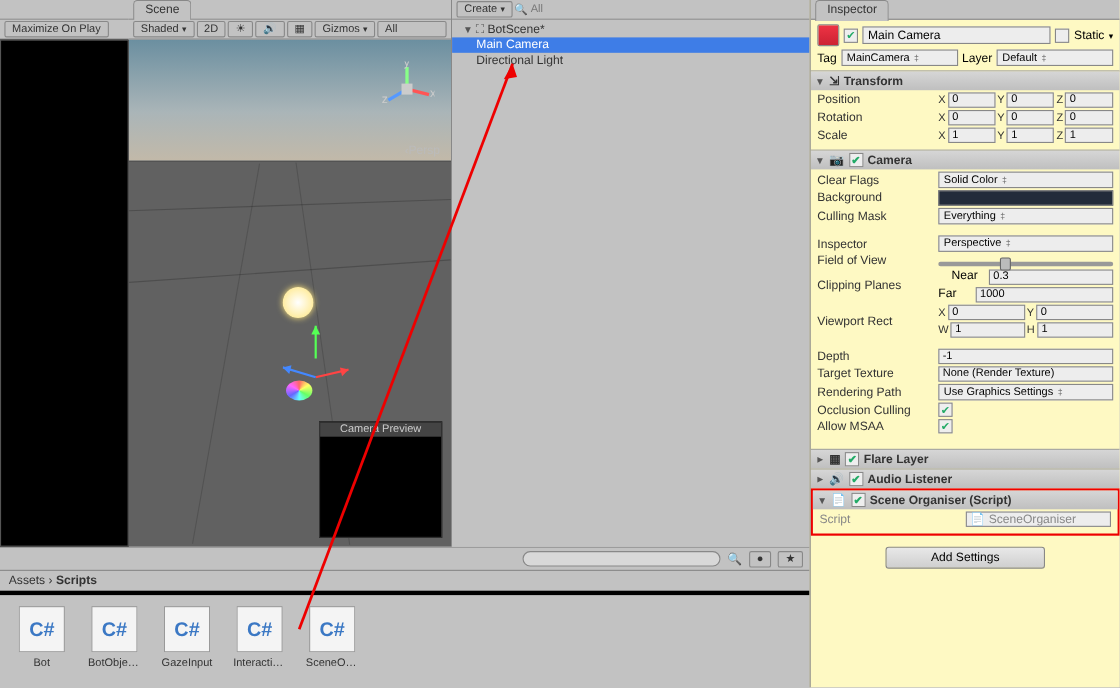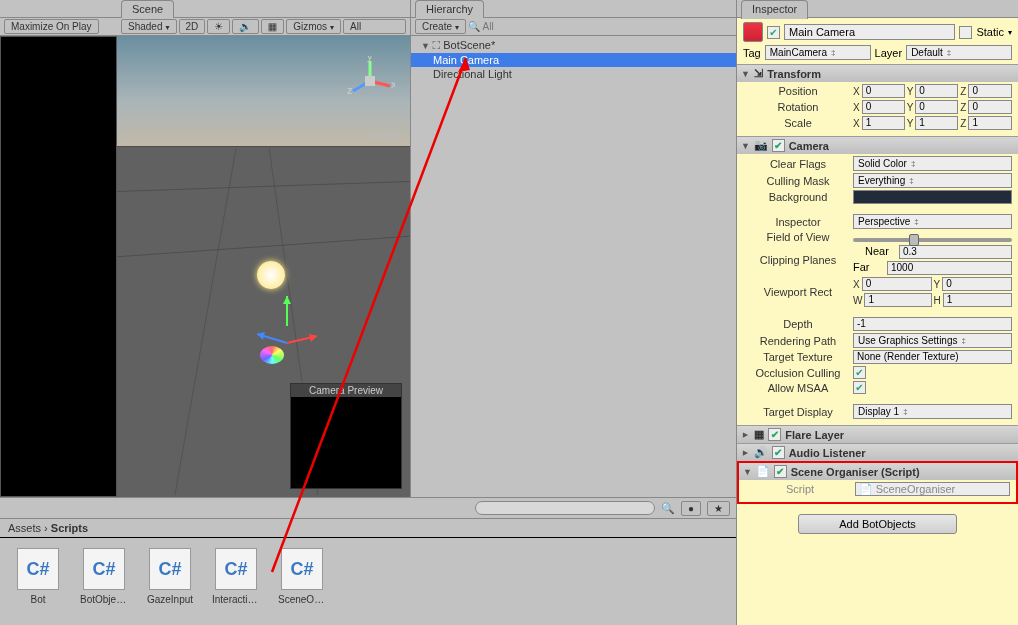--- a/index.html
+++ b/index.html
@@ -29,41 +29,41 @@
 
   .hier-col { flex: 1; background: #c2c2c2; display: flex; flex-direction: column; border-left: 1px solid #888; }
   .hier-list { flex: 1; background: #c2c2c2; padding: 2px 0; }
   .hier-item { padding: 1px 4px 1px 22px; color: #333; }
   .hier-scene { padding: 1px 4px 1px 10px; font-weight: normal; color: #333; }
   .hier-item.selected { background: #3e7de7; color: #fff; }
 
   .project-area { flex: 1; display: flex; flex-direction: column; }
   .proj-toolbar { height: 21px; background: #c2c2c2; border-bottom: 1px solid #888; display: flex; align-items: center; padding: 0 6px; gap: 6px; }
   .search { width: 180px; height: 14px; border: 1px solid #888; border-radius: 8px; background: #d8d8d8; }
-  .crumbs { padding: 3px 8px; color: #333; border-bottom: 1px solid #000000; }
+  .crumbs { padding: 3px 8px; color: #333; border-bottom: 4px solid #000000; }
   .crumbs b { font-weight: bold; }
   .asset-grid { display: flex; gap: 18px; padding: 10px 14px; }
   .asset { width: 48px; text-align: center; }
   .asset .ico { width: 42px; height: 42px; background: #f4f4f4; border: 1px solid #999; display: flex; align-items: center; justify-content: center; color: #3b78c4; font-size: 18px; font-weight: bold; margin: 0 auto 4px; }
   .asset .nm { font-size: 10px; color: #333; white-space: nowrap; overflow: hidden; text-overflow: ellipsis; }
 
   .inspector { width: 282px; height: 625px; background: #fef9c3; border-left: 1px solid #888; display: flex; flex-direction: column; overflow-y: auto; }
   .insp-hdr { padding: 4px 6px; display: flex; flex-direction: column; gap: 3px; }
   .name-row { display: flex; align-items: center; gap: 4px; }
   .cube-ico { width: 20px; height: 20px; background: linear-gradient(#e34,#c23); border: 1px solid #888; border-radius: 2px; }
   .name-field { flex: 1; background: #ededed; border: 1px solid #888; padding: 1px 4px; }
   .tag-row { display: flex; align-items: center; gap: 4px; }
   .mini-dd { background: #ededed; border: 1px solid #888; padding: 0 4px; height: 15px; line-height: 13px; font-size: 10px; display: inline-flex; align-items: center; }
   .mini-dd::after { content:"‡"; font-size:8px; margin-left:4px; color:#666;}
   .component { border-top: 1px solid #9b9b9b; }
   .comp-hdr { background: linear-gradient(#d6d6d6,#bfbfbf); padding: 2px 4px; display: flex; align-items: center; gap: 4px; font-weight: bold; color: #333; }
   .comp-hdr .tri { font-size: 9px; color: #555; }
   .comp-body { padding: 2px 6px 6px 6px; display: flex; flex-direction: column; gap: 2px; }
   .prop { display: flex; align-items: center; }
-  .prop .lbl { width: 110px; color: #333; text-align: center; }
+  .prop .lbl { width: 110px; color: #333; }
   .prop .val { flex: 1; display: flex; gap: 2px; }
   .fld { background: #ededed; border: 1px solid #888; padding: 0 3px; height: 14px; line-height: 12px; font-size: 10px; flex: 1; min-width: 0; }
   .fld1 { width: 100%; }
   .xyz { display: flex; gap: 2px; flex: 1; }
   .xyz .p { display: flex; align-items: center; gap: 2px; flex: 1; }
   .xyz .p span { color: #333; font-size: 10px; }
   .chk { width: 13px; height: 13px; background: #eee; border: 1px solid #888; display: inline-flex; align-items: center; justify-content: center; font-size: 10px; color: #2a6; }
   .chk.on::after { content: "✔"; }
   .color-sw { flex: 1; height: 14px; background: #222b3a; border: 1px solid #888; }
   .slider-trk { flex: 1; height: 4px; background: #999; border-radius: 2px; position: relative; margin-top: 5px; }
@@ -133,23 +133,20 @@
             </svg>
           </div>
           <div style="position:absolute;top:310px;left:143px;width:24px;height:18px;background:conic-gradient(#f66,#ff6,#6f6,#6ff,#66f,#f6f,#f66);border-radius:50%;"></div>
           <div class="cam-preview">
             <div class="lbl">Camera Preview</div>
           </div>
         </div>
       </div>
 
       <div class="hier-col">
-        <div class="panel-head">
-          <span class="tab active" style="margin-left:4px;">Hierarchy</span>
-        </div>
         <div class="toolbar">
           <div class="tbtn dd">Create</div>
           <div style="flex:1;display:flex;align-items:center;">
             <span style="color:#888;font-size:10px;">🔍</span>
             <span style="color:#777;font-size:10px;margin-left:2px;">All</span>
           </div>
         </div>
         <div class="hier-list">
           <div class="hier-scene">
             <span style="font-size:9px;color:#555;">▼ </span><span style="color:#555;">⛶ </span><span>BotScene*</span>
@@ -287,29 +284,29 @@
           <span>Camera</span>
         </div>
       <div class="comp-body">
         <div class="prop">
             <div class="lbl">Clear Flags</div>
             <div class="val">
               <div class="mini-dd fld1">Solid Color</div>
             </div>
           </div>
         <div class="prop">
+            <div class="lbl">Background</div>
+            <div class="val">
+              <div class="color-sw"></div>
+            </div>
+          </div>
+        <div class="prop">
             <div class="lbl">Culling Mask</div>
             <div class="val">
               <div class="mini-dd fld1">Everything</div>
-            </div>
-          </div>
-        <div class="prop">
-            <div class="lbl">Background</div>
-            <div class="val">
-              <div class="color-sw"></div>
             </div>
           </div>
         <div style="height:6px;"></div>
         <div class="prop">
             <div class="lbl">Inspector</div>
             <div class="val">
               <div class="mini-dd fld1">Perspective</div>
             </div>
           </div>
         <div class="prop">
@@ -359,50 +356,44 @@
         </div>
           </div>
         <div style="height:6px;"></div>
         <div class="prop">
             <div class="lbl">Depth</div>
             <div class="val">
               <div class="fld fld1">-1</div>
             </div>
           </div>
         <div class="prop">
+            <div class="lbl">Target Texture</div>
+            <div class="val">
+              <div class="fld fld1">None (Render Texture)</div>
+            </div>
+          </div>
+        <div class="prop">
             <div class="lbl">Rendering Path</div>
             <div class="val">
               <div class="mini-dd fld1">Use Graphics Settings</div>
             </div>
           </div>
         <div class="prop">
-            <div class="lbl">Target Texture</div>
-            <div class="val">
-              <div class="fld fld1">None (Render Texture)</div>
-            </div>
-          </div>
-        <div class="prop">
             <div class="lbl">Occlusion Culling</div>
             <div class="val">
               <div class="chk on"></div>
             </div>
           </div>
         <div class="prop">
             <div class="lbl">Allow MSAA</div>
             <div class="val">
               <div class="chk on"></div>
             </div>
           </div>
         <div style="height:6px;"></div>
-        <div class="prop">
-            <div class="lbl">Target Display</div>
-            <div class="val">
-              <div class="mini-dd fld1">Display 1</div>
-            </div>
-          </div>
       </div>
     </div>
 
     <div class="component">
       <div class="comp-hdr">
           <span class="tri" style="transform:rotate(-90deg);display:inline-block;">▼</span>
           <span>▦</span>
           <div class="chk on"></div>
           <span>Flare Layer</span>
         </div>
@@ -422,27 +413,27 @@
         <div class="comp-hdr">
             <span class="tri">▼</span>
             <span style="color:#4a8;">📄</span>
             <div class="chk on"></div>
             <span>Scene Organiser (Script)</span>
           </div>
         <div class="comp-body">
           <div class="prop">
               <div class="lbl" style="color:#888;">Script</div>
               <div class="val">
-                <div class="fld fld1" style="color:#888;"><span style="color:#888;">📄 </span><span>SceneOrganiser</span></div>
-              </div>
-            </div>
-        </div>
-      </div>
-    </div>
-
-    <button class="add-comp">Add BotObjects</button>
+                <div class="fld fld1" style="color:#888;margin-left:23px;"><span style="color:#888;">📄 </span><span>SceneOrganiser</span></div>
+              </div>
+            </div>
+        </div>
+      </div>
+    </div>
+
+    <button class="add-comp">Add Settings</button>
   </div>
 </div>
 
 <svg style="position:absolute;top:0;left:0;pointer-events:none;" width="736" height="625">
   <line x1="272" y1="572" x2="466" y2="58" stroke="#e00" stroke-width="2.5"></line>
   <polygon points="466,58 458,72 470,70" fill="#e00"></polygon>
 </svg>
 
 </body></html>

